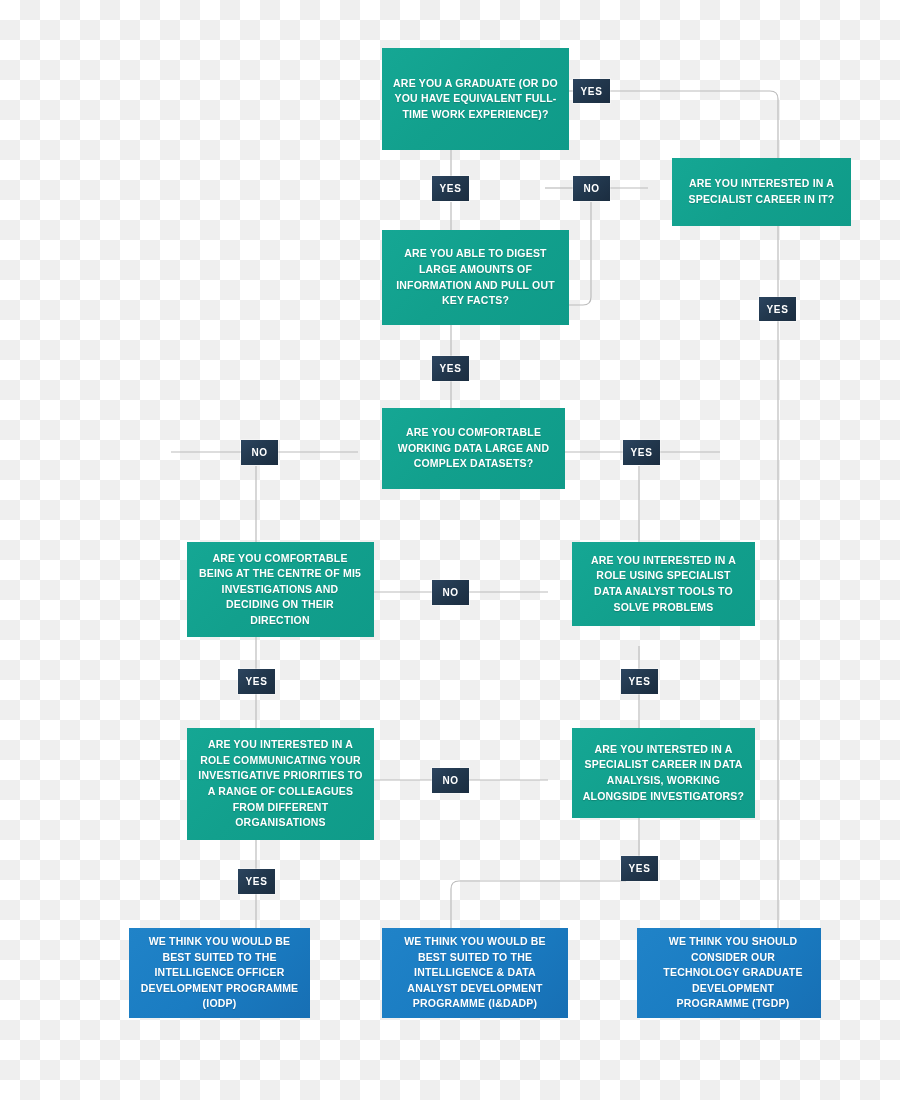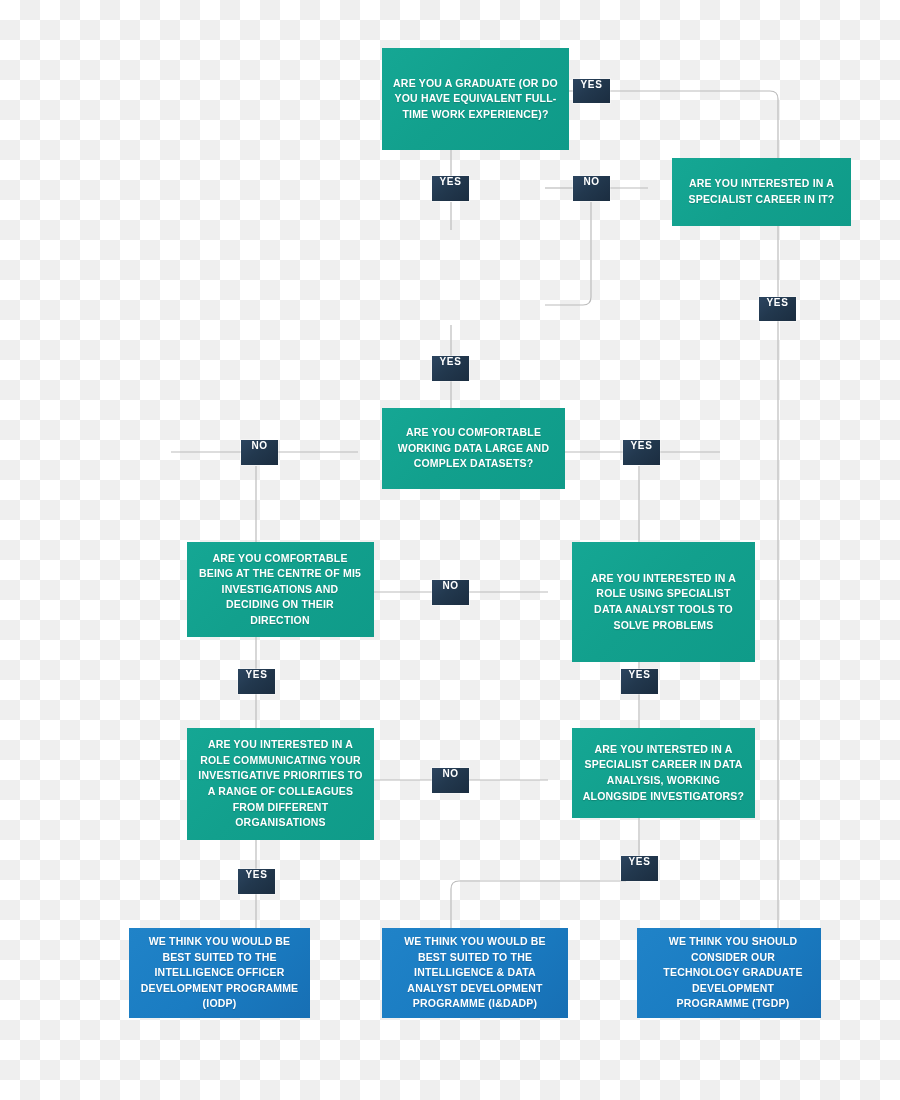--- a/index.html
+++ b/index.html
@@ -49,21 +49,21 @@
     font-size: 10.5px;
   }
   .node.r {
     background-image: linear-gradient(135deg, #2083c8 0%, #1a7cc2 50%, #176fb4 100%);
     font-size: 10.5px;
   }
   .badge {
     position: absolute;
     box-sizing: border-box;
     display: flex;
-    align-items: flex-start;
+    align-items: center;
     justify-content: center;
     color: #ffffff;
     font-weight: bold;
     font-size: 10px;
     letter-spacing: 0.6px;
     background-image: linear-gradient(140deg, #2c4560 0%, #22384e 45%, #1b2d40 100%);
     box-shadow: 0 0 0 1px rgba(255,255,255,0.30);
     z-index: 5;
   }
 </style>
@@ -120,30 +120,33 @@
   </svg>
 
   <div class="node q" style="left:358px; top:48px; width:187px; height:102px;">
     <span class="txt">ARE YOU A GRADUATE (OR DO YOU HAVE EQUIVALENT FULL-TIME WORK EXPERIENCE)?</span>
   </div>
 
   <div class="node q" style="left:648px; top:158px; width:179px; height:68px;">
     <span class="txt">ARE YOU INTERESTED IN A SPECIALIST CAREER IN IT?</span>
   </div>
 
+  <div class="node q" style="left:358px; top:230px; width:187px; height:95px;">
+    <span class="txt">ARE YOU ABLE TO DIGEST LARGE AMOUNTS OF INFORMATION AND PULL OUT KEY FACTS?</span>
+  </div>
 
   <div class="node q" style="left:358px; top:408px; width:183px; height:81px;">
     <span class="txt">ARE YOU COMFORTABLE WORKING DATA LARGE AND COMPLEX DATASETS?</span>
   </div>
 
   <div class="node q" style="left:163px; top:542px; width:187px; height:95px;padding-left:9px;">
     <span class="txt">ARE YOU COMFORTABLE BEING AT THE CENTRE OF MI5 INVESTIGATIONS AND DECIDING ON THEIR DIRECTION</span>
   </div>
 
-  <div class="node q" style="left:548px; top:542px; width:183px; height:120px;">
+  <div class="node q" style="left:548px; top:542px; width:183px; height:84px;">
     <span class="txt">ARE YOU INTERESTED IN A ROLE USING SPECIALIST DATA ANALYST TOOLS TO SOLVE PROBLEMS</span>
   </div>
 
   <div class="node q" style="left:548px; top:728px; width:183px; height:90px;">
     <span class="txt">ARE YOU INTERSTED IN A SPECIALIST CAREER IN DATA ANALYSIS, WORKING ALONGSIDE INVESTIGATORS?</span>
   </div>
 
   <div class="node q" style="left:163px; top:728px; width:187px; height:112px;">
     <span class="txt">ARE YOU INTERESTED IN A ROLE COMMUNICATING YOUR INVESTIGATIVE PRIORITIES TO A RANGE OF COLLEAGUES FROM DIFFERENT ORGANISATIONS</span>
   </div>

